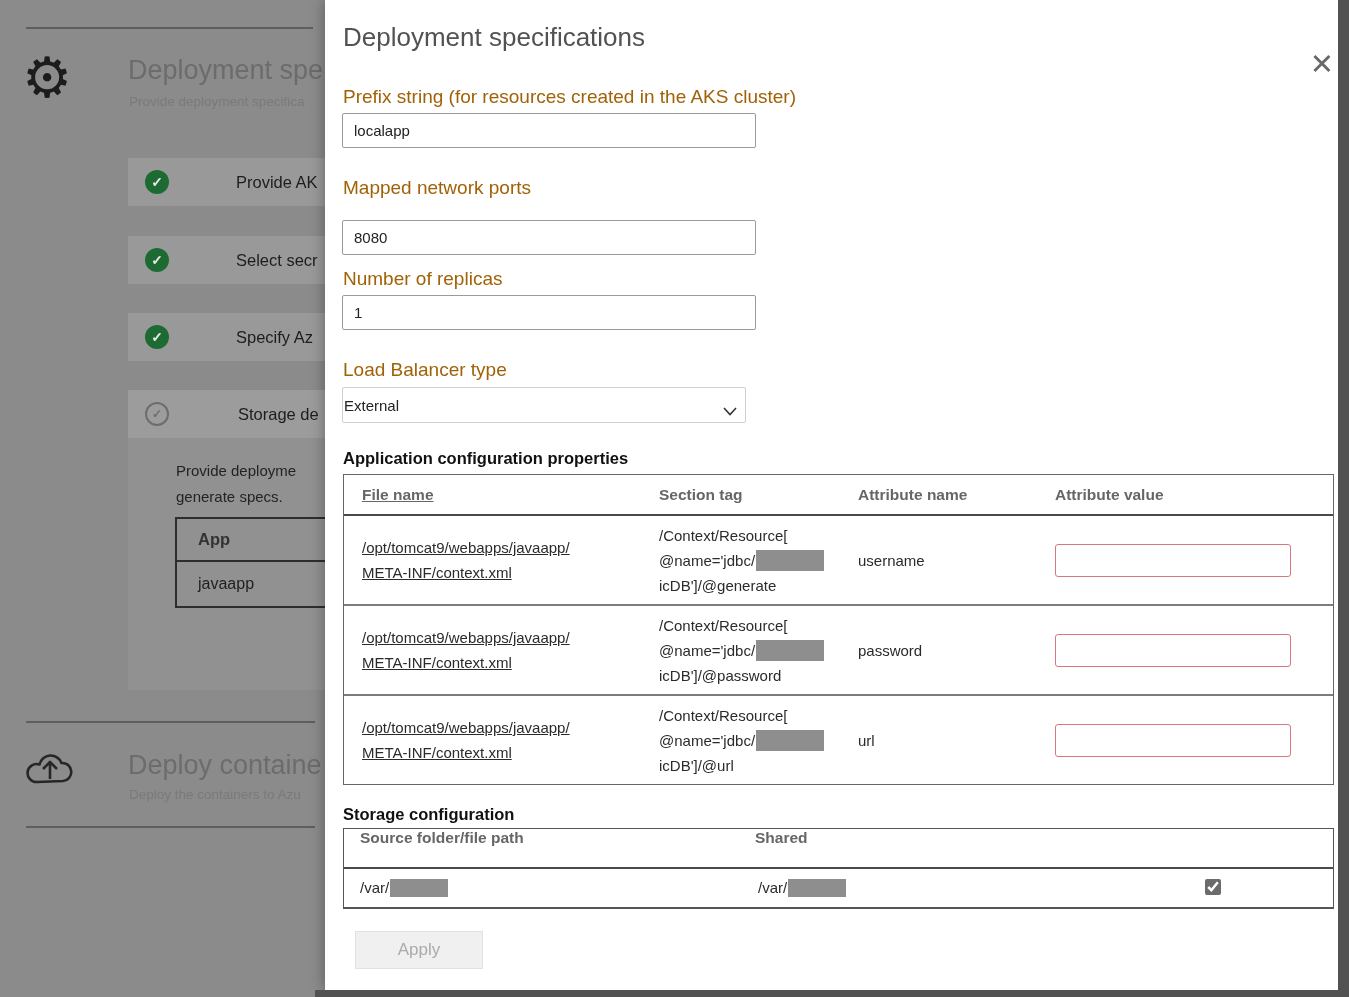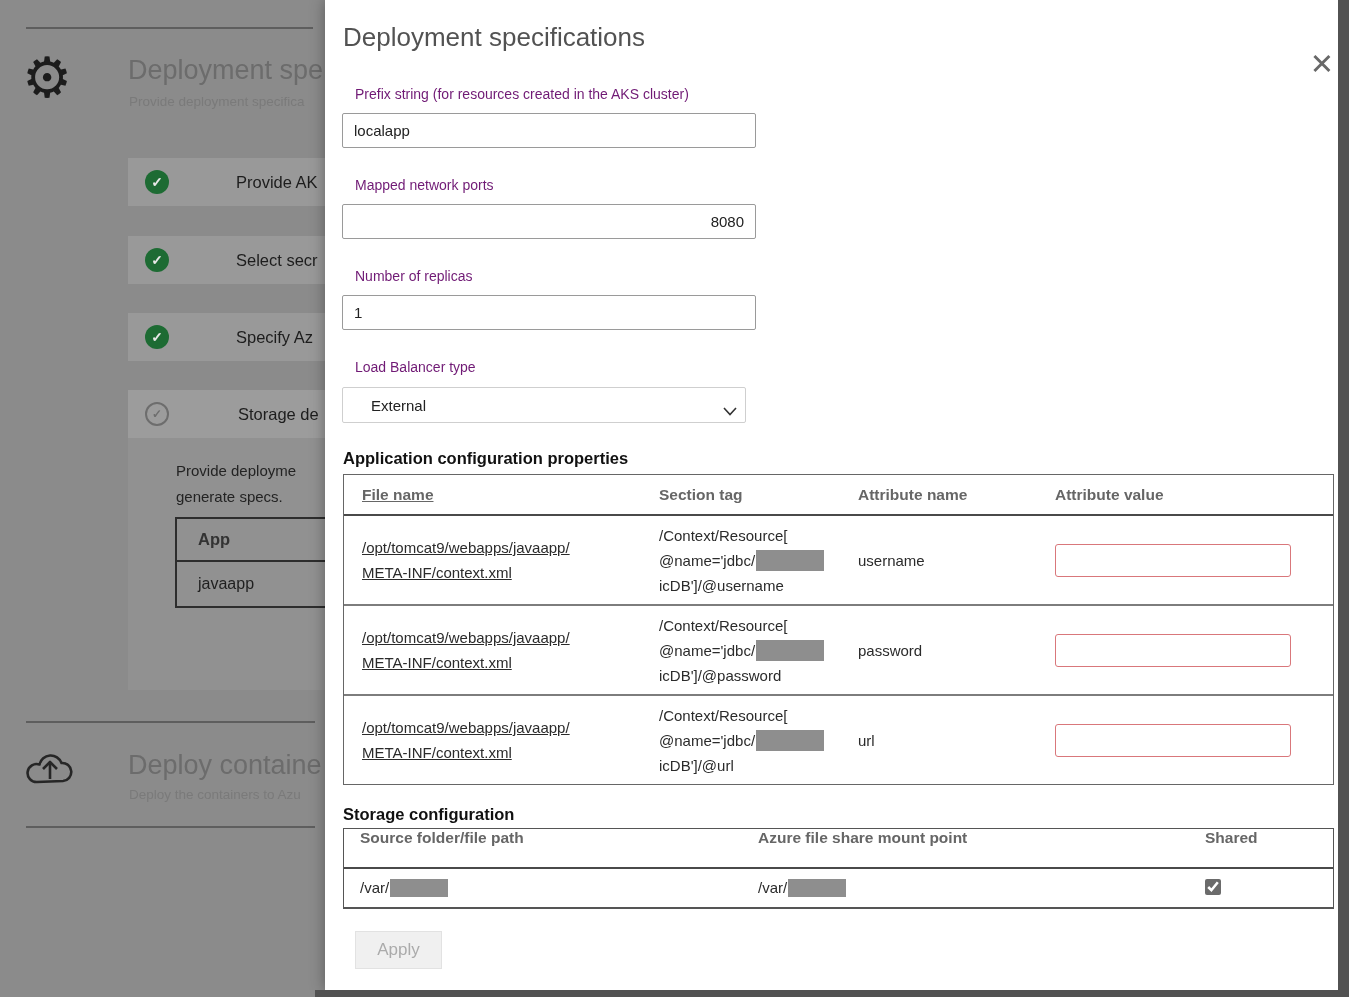--- a/index.html
+++ b/index.html
@@ -42,29 +42,29 @@
   .modal{
     position:absolute;left:315px;top:0;width:1023px;height:990px;background:#ffffff;
     z-index:2;box-shadow:0 0 14px rgba(0,0,0,0.35);margin-left:10px;
   }
   .modal-title{position:absolute;left:18px;top:22px;font-size:26px;font-weight:300;color:#525252;}
   .modal-close{
     position:absolute;left:979px;top:46px;width:36px;height:36px;
     font-size:29px;color:#686868;display:flex;align-items:center;justify-content:center;
     cursor:pointer;line-height:1;
   }
-  .field-label{position:absolute;left:30px;font-size:14px;color:#701a75;white-space:nowrap;}
+  .field-label{position:absolute;left:18px;font-size:19px;color:#a16207;white-space:nowrap;}
   .field-input{
     position:absolute;left:17px;width:390px;height:33px;border:1px solid #9a9a9a;
     border-radius:2px;padding:0 11px;font-size:15px;color:#222;
     font-family:"Liberation Sans",sans-serif;background:#fff;outline:none;
   }
   .field-select{
     position:absolute;left:17px;width:404px;height:36px;border:1px solid #cfcfcf;
-    border-radius:2px;padding:0 0 0 28px;font-size:15px;color:#222;
+    border-radius:2px;padding:0 0 0 1px;font-size:15px;color:#222;
     font-family:"Liberation Sans",sans-serif;background:#fff;outline:none;
     -webkit-appearance:none;-moz-appearance:none;appearance:none;
   }
   .select-chevron{position:absolute;left:398px;top:402px;pointer-events:none;}
   .section-heading{position:absolute;left:18px;font-size:16.5px;font-weight:bold;color:#111;}
   
   .cfg-table{position:absolute;left:18px;top:474px;width:991px;border:1px solid #666;box-sizing:border-box;}
   .cfg-header{display:flex;height:39px;align-items:center;border-bottom:2px solid #4a4a4a;
     font-size:15.5px;font-weight:bold;color:#666;}
   .cfg-row{display:flex;min-height:88px;align-items:center;font-size:15px;color:#2b2b2b;}
@@ -84,21 +84,21 @@
   .stor-table{position:absolute;left:18px;top:828px;width:991px;border:1px solid #555;
     border-bottom-width:2px;box-sizing:border-box;}
   .stor-header{display:flex;height:38px;align-items:flex-start;border-bottom:2px solid #4a4a4a;
     font-size:15.5px;font-weight:bold;color:#666;}
   .stor-row{display:flex;height:38px;align-items:center;font-size:15px;color:#2b2b2b;}
   .s1{width:397px;padding-left:16px;box-sizing:border-box;flex:0 0 auto;}
   .s2{width:450px;padding-left:17px;box-sizing:border-box;flex:0 0 auto;}
   .s3{flex:1 1 auto;padding-left:14px;box-sizing:border-box;}
   .shared-checkbox{width:16px;height:16px;accent-color:#6b6b6b;margin:0;}
   .apply-btn{
-    position:absolute;left:30px;top:931px;width:87px;height:38px;background:#f0f0f0;
+    position:absolute;left:30px;top:931px;width:128px;height:38px;background:#f0f0f0;
     border:1px solid #e2e2e2;color:#ababab;font-size:17px;
     font-family:"Liberation Sans",sans-serif;cursor:default;
   }
 </style>
 </head>
 <body>
 
 <div class="screen">
 
   <div class="abs" style="left:0;top:0;width:315px;height:997px;">
@@ -154,21 +154,21 @@
 
   <div class="modal">
 
     <div class="modal-title">Deployment specifications</div>
     <div class="modal-close">✕</div>
 
     <div class="field-label" style="top:86px;">Prefix string (for resources created in the AKS cluster)</div>
     <input class="field-input" style="top: 113px;" value="localapp">
 
     <div class="field-label" style="top:177px;">Mapped network ports</div>
-    <input class="field-input" style="top: 204px; text-align: right;" value="8080">
+    <input class="field-input" style="top: 220px;" value="8080">
 
     <div class="field-label" style="top:268px;">Number of replicas</div>
     <input class="field-input" style="top: 295px;" value="1">
 
     <div class="field-label" style="top:359px;">Load Balancer type</div>
     <select class="field-select" style="top:387px;">
       <option>External</option>
     </select>
     <span class="select-chevron">
       <svg width="14" height="9" viewBox="0 0 14 9">
@@ -187,21 +187,21 @@
       </div>
 
       <div class="cfg-row">
         <div class="c1 cell-lines">
           <div>/opt/tomcat9/webapps/javaapp/</div>
           <div>META-INF/context.xml</div>
         </div>
         <div class="c2 cell-lines">
           <div>/Context/Resource[</div>
           <div><span>@name='jdbc/</span><span class="redact"></span></div>
-          <div>icDB']/@username</div>
+          <div>icDB']/@generate</div>
         </div>
         <div class="c3">username</div>
         <div class="c4">
           <input class="attr-input" value="" style="">
         </div>
       </div>
 
       <div class="cfg-row">
         <div class="c1 cell-lines">
           <div>/opt/tomcat9/webapps/javaapp/</div>
@@ -233,21 +233,20 @@
           <input class="attr-input" value="" style="">
         </div>
       </div>
     </div>
 
     <div class="section-heading" style="top:805px;">Storage configuration</div>
 
     <div class="stor-table">
       <div class="stor-header">
         <div class="s1">Source folder/file path</div>
-        <div class="s2">Azure file share mount point</div>
         <div class="s3">Shared</div>
       </div>
       <div class="stor-row">
         <div class="s1">
           <span>/var/</span><span class="redact-sm"></span>
         </div>
         <div class="s2">
           <span>/var/</span><span class="redact-sm"></span>
         </div>
         <div class="s3">

